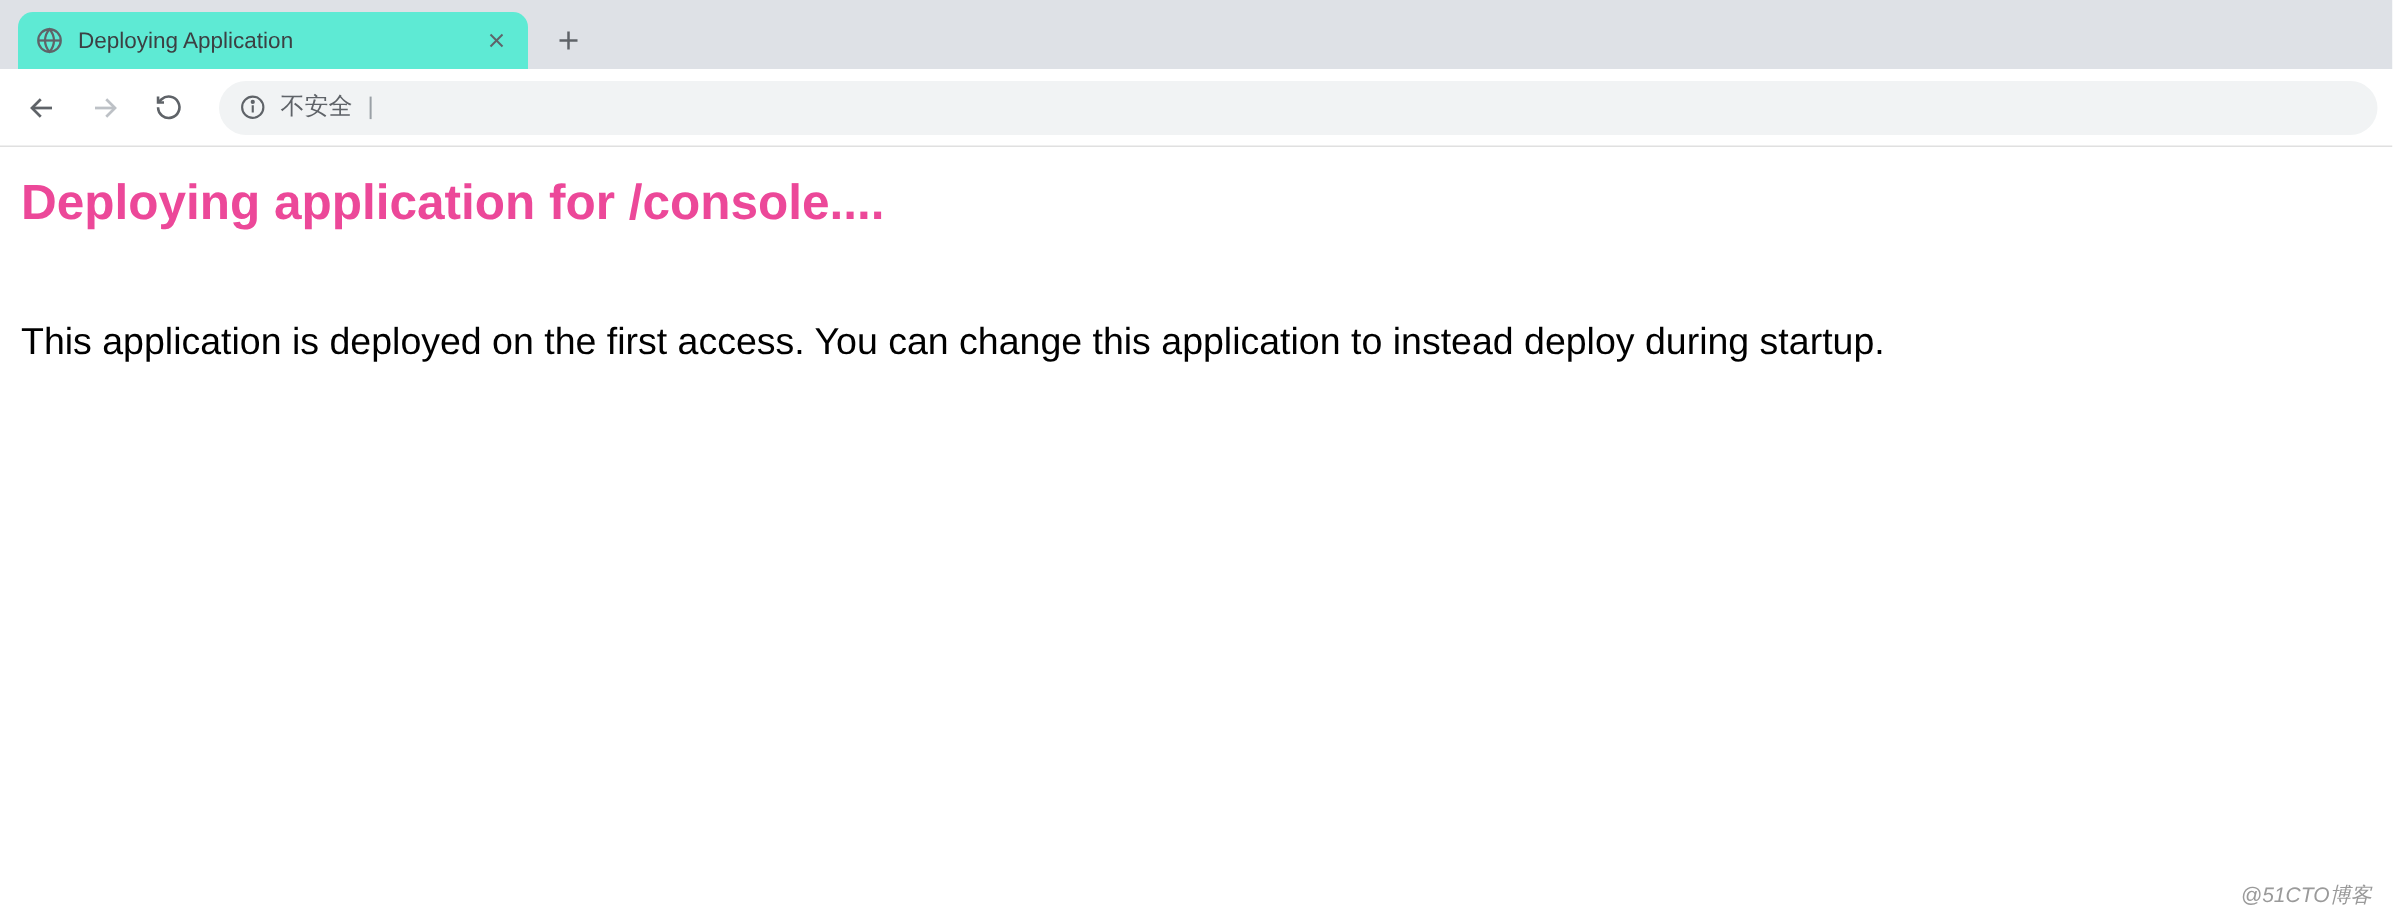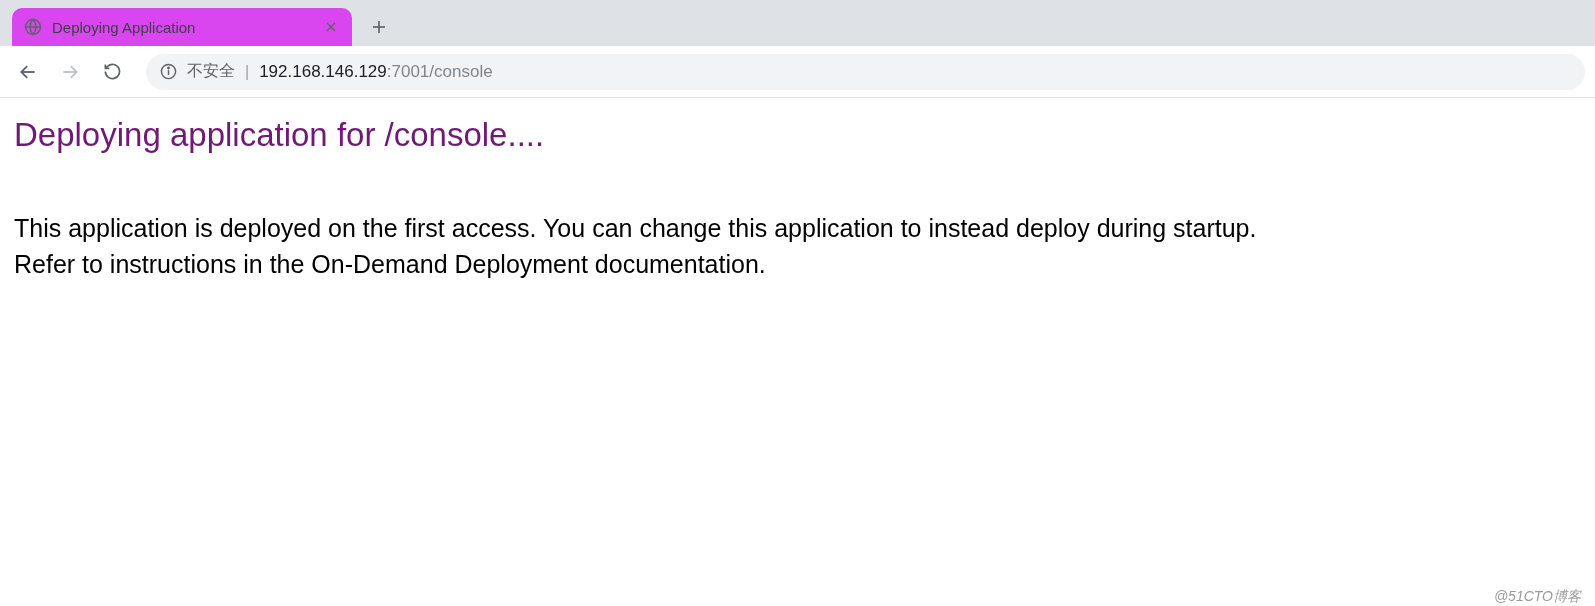--- a/index.html
+++ b/index.html
@@ -16,21 +16,21 @@
       position: relative;
     }
     .tab-strip {
       height: 46px;
       background: #dee1e6;
       display: flex;
       align-items: flex-end;
       padding-left: 12px;
     }
     .tab {
-      background: #d946ef;
+      background: #5eead4;
       border-radius: 10px 10px 0 0;
       height: 38px;
       width: 340px;
       display: flex;
       align-items: center;
       padding: 0 12px;
       gap: 10px;
       position: relative;
     }
     .tab-favicon {
@@ -124,22 +124,22 @@
     }
     .url-port-path {
       color: #80868b;
     }
     .content {
       padding: 18px 14px;
       background: #ffffff;
     }
     .page-heading {
       font-size: 33px;
-      font-weight: 400;
-      color: #701a75;
+      font-weight: 700;
+      color: #ec4899;
       margin-bottom: 56px;
     }
     .page-paragraph {
       font-size: 25px;
       color: #000000;
       line-height: 1.45;
     }
     .watermark {
       position: absolute;
       bottom: 0;
@@ -199,27 +199,23 @@
   <div class="address-bar">
     <span class="security-icon">
       <svg width="17" height="17" viewBox="0 0 24 24" fill="none" stroke="currentColor" stroke-width="2">
         <circle cx="12" cy="12" r="10"></circle>
         <line x1="12" y1="10" x2="12" y2="17"></line>
         <circle cx="12" cy="7" r="1" fill="currentColor"></circle>
       </svg>
     </span>
     <span class="security-label">不安全</span>
     <span class="address-divider">|</span>
-    <span class="url-text">
-      <span>192.168.146.129</span><span class="url-port-path">:7001/console</span>
-    </span>
   </div>
 </div>
 
 <div class="content">
   <h1 class="page-heading">Deploying application for /console....</h1>
   <p class="page-paragraph">
     <span>This application is deployed on the first access. You can change this application to instead deploy during startup.</span><br>
-    <span>Refer to instructions in the On-Demand Deployment documentation.</span>
   </p>
 </div>
 
 <div class="watermark">@51CTO博客</div>
 
 </body></html>

